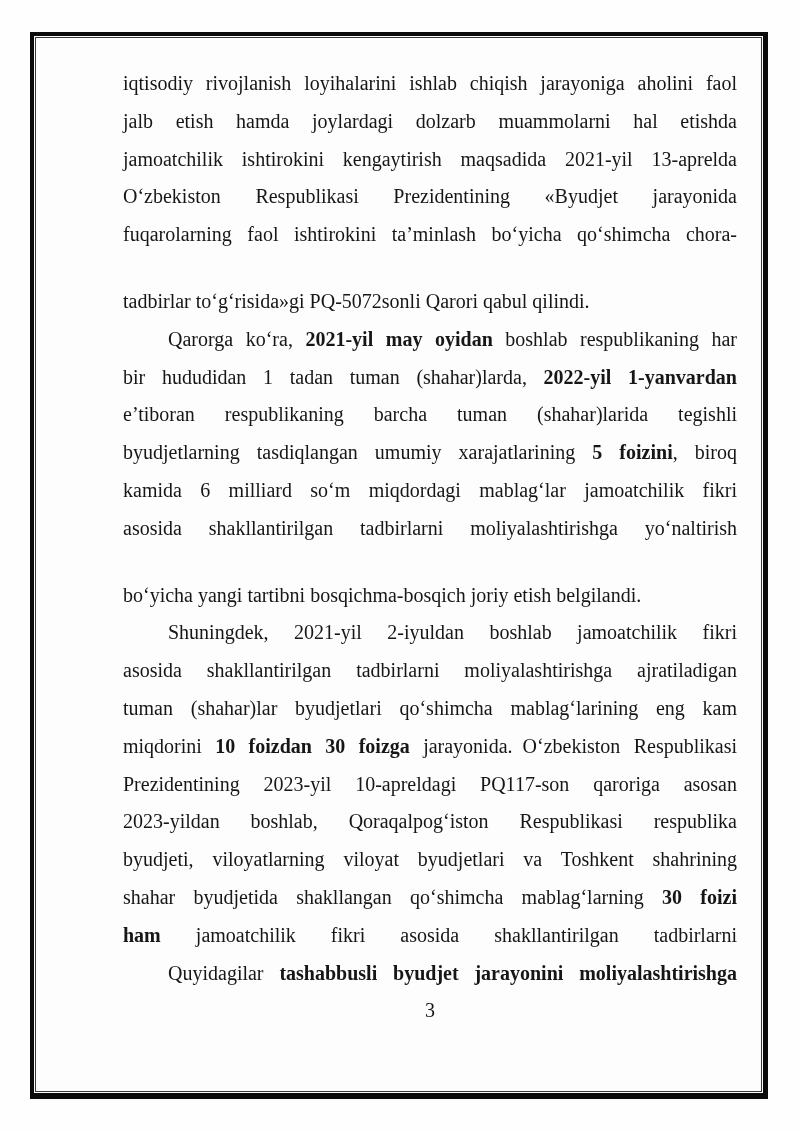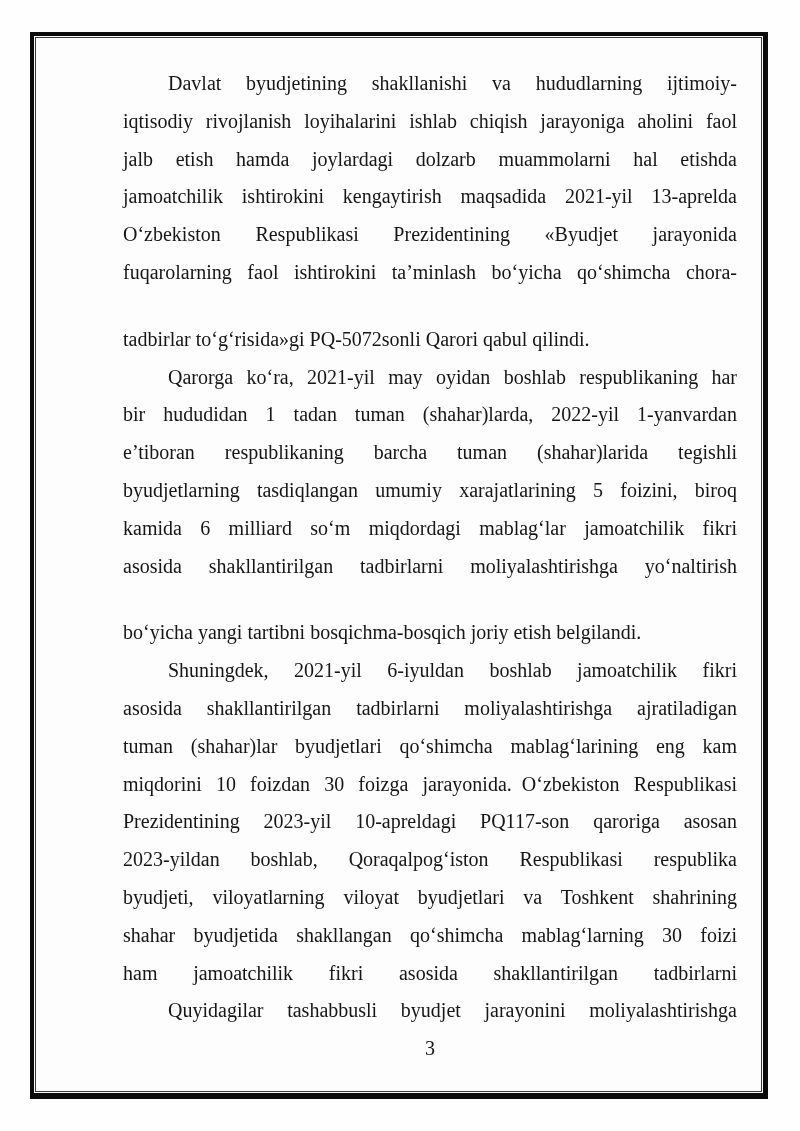--- a/index.html
+++ b/index.html
@@ -39,57 +39,56 @@
   .para { margin: 0; }
   .ln { white-space: nowrap; }
   .ln.just {
     white-space: normal;
     text-align: justify;
     text-align-last: justify;
     text-justify: inter-word;
   }
   .ln.last { text-align: left; margin-top: 29px; }
   .ln.ind { padding-left: 45px; }
-  .b { font-weight: normal; }
+  .b { font-weight: bold; }
   .closing-para { margin-top: 18px; }
   .page-number {
     text-align: center;
     line-height: 37.8px;
     font-size: 20px;
     color: #161616;
   }
 </style>
 </head>
 <body>
 
 <div class="page">
   <div class="frame">
     <div class="frame-inner">
       <div class="content">
         <div>
             <div class="para">
-              <div class="ln just ind"><span>Davlat byudjetining shakllanishi va hududlarning ijtimoiy-</span></div>
               <div class="ln just"><span>iqtisodiy rivojlanish loyihalarini ishlab chiqish jarayoniga aholini faol</span></div>
               <div class="ln just"><span>jalb etish hamda joylardagi dolzarb muammolarni hal etishda</span></div>
               <div class="ln just"><span>jamoatchilik ishtirokini kengaytirish maqsadida 2021-yil 13-aprelda</span></div>
               <div class="ln just"><span>O‘zbekiston Respublikasi Prezidentining «Byudjet jarayonida</span></div>
               <div class="ln just"><span>fuqarolarning faol ishtirokini ta’minlash bo‘yicha qo‘shimcha chora-</span></div>
               <div class="ln last"><span>tadbirlar to‘g‘risida»gi PQ-5072sonli Qarori qabul qilindi.</span></div>
             </div>
             <div class="para">
               <div class="ln just ind"><span>Qarorga ko‘ra, </span><span class="b">2021-yil may oyidan</span><span> boshlab respublikaning har</span></div>
               <div class="ln just"><span>bir hududidan 1 tadan tuman (shahar)larda, </span><span class="b">2022-yil 1-yanvardan</span></div>
               <div class="ln just"><span>e’tiboran respublikaning barcha tuman (shahar)larida tegishli</span></div>
               <div class="ln just"><span>byudjetlarning tasdiqlangan umumiy xarajatlarining </span><span class="b">5 foizini</span><span>, biroq</span></div>
               <div class="ln just"><span>kamida 6 milliard so‘m miqdordagi mablag‘lar jamoatchilik fikri</span></div>
               <div class="ln just"><span>asosida shakllantirilgan tadbirlarni moliyalashtirishga yo‘naltirish</span></div>
               <div class="ln last"><span>bo‘yicha yangi tartibni bosqichma-bosqich joriy etish belgilandi.</span></div>
             </div>
             <div class="para">
-              <div class="ln just ind"><span>Shuningdek, 2021-yil 6-iyuldan boshlab jamoatchilik fikri</span></div>
+              <div class="ln just ind"><span>Shuningdek, 2021-yil 2-iyuldan boshlab jamoatchilik fikri</span></div>
               <div class="ln just"><span>asosida shakllantirilgan tadbirlarni moliyalashtirishga ajratiladigan</span></div>
               <div class="ln just"><span>tuman (shahar)lar byudjetlari qo‘shimcha mablag‘larining eng kam</span></div>
               <div class="ln just"><span>miqdorini </span><span class="b">10 foizdan 30 foizga</span><span> jarayonida. O‘zbekiston Respublikasi</span></div>
               <div class="ln just"><span>Prezidentining 2023-yil 10-apreldagi PQ117-son qaroriga asosan</span></div>
               <div class="ln just"><span>2023-yildan boshlab, Qoraqalpog‘iston Respublikasi respublika</span></div>
               <div class="ln just"><span>byudjeti, viloyatlarning viloyat byudjetlari va Toshkent shahrining</span></div>
               <div class="ln just"><span>shahar byudjetida shakllangan qo‘shimcha mablag‘larning </span><span class="b">30 foizi</span></div>
               <div class="ln just"><span class="b">ham</span><span> jamoatchilik fikri asosida shakllantirilgan tadbirlarni</span></div>
             </div>
             <div class="para closing-para" style="margin-top: 0;">

